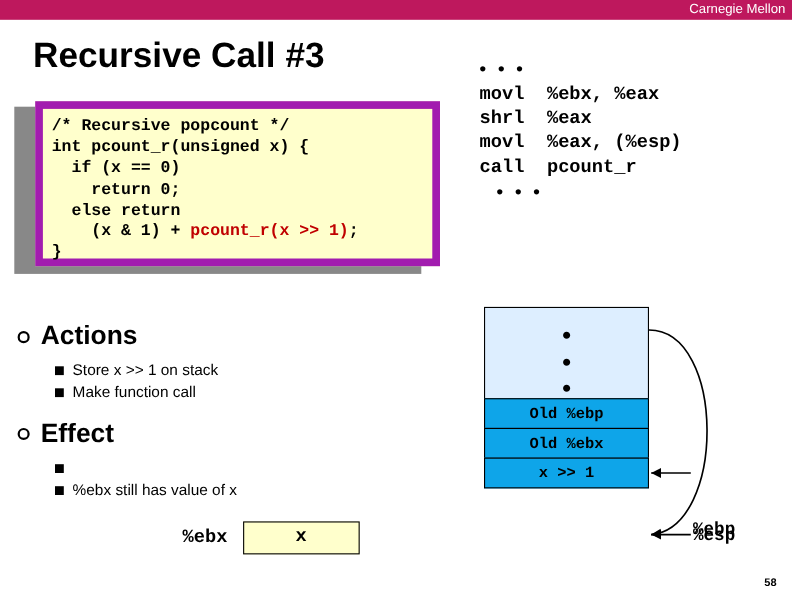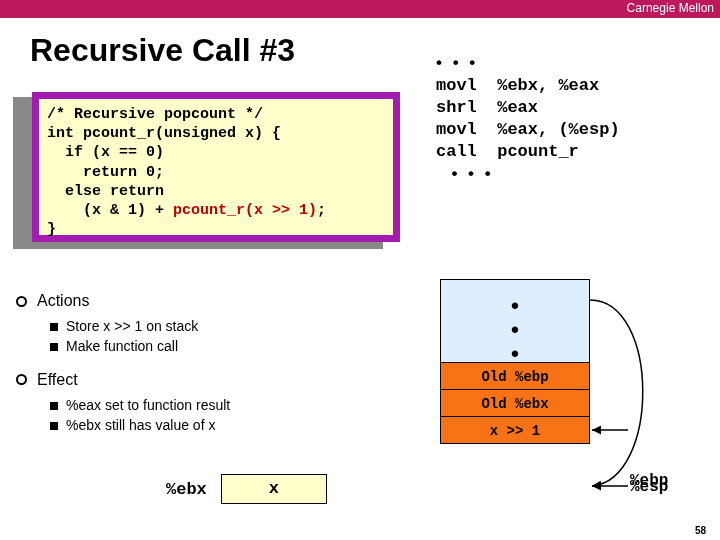--- a/index.html
+++ b/index.html
@@ -83,22 +83,22 @@
   .left-col {
     position: absolute;
     left: 16px;
     top: 292px;
     width: 400px;
   }
   .section {
     margin-bottom: 14px;
   }
   .sec-head {
-    font-size: 16px;
-    font-weight: normal;
+    font-size: 24px;
+    font-weight: bold;
     display: flex;
     align-items: center;
   }
   .circ-bullet {
     display: inline-block;
     width: 11px;
     height: 11px;
     border: 2px solid #000;
     border-radius: 50%;
     margin-right: 10px;
@@ -146,21 +146,21 @@
     width: 150px;
     font-family: Arial, sans-serif;
   }
   .cell {
     height: 28px;
     border: 1px solid #000;
     margin-top: -1px;
     text-align: center;
     line-height: 28px;
     font-size: 16px;
-    background: #f97316;
+    background: #0ea5e9;
     box-sizing: border-box;
   }
   .cell.tall {
     height: 84px;
     line-height: 1.0;
     padding-top: 14px;
     font-size: 24px;
     font-family: Arial, sans-serif;
     background: #ddeeff;
   }
@@ -225,21 +225,21 @@
       <div><span class="sq-bullet"></span><span>Store x &gt;&gt; 1 on stack</span></div>
       <div><span class="sq-bullet"></span><span>Make function call</span></div>
     </div>
   </div>
   <div class="section">
     <div class="sec-head">
       <span class="circ-bullet"></span>
       <span>Effect</span>
     </div>
     <div class="sub">
-      <div><span class="sq-bullet"></span><span>%eax set to function result</span></div>
+      <div><span class="sq-bullet"></span></div>
       <div><span class="sq-bullet"></span><span>%ebx still has value of x</span></div>
     </div>
   </div>
 </div>
 
 <div class="regrow">
   <span class="reg-label">%ebx</span>
   <div class="reg-box">x</div>
 </div>
 

